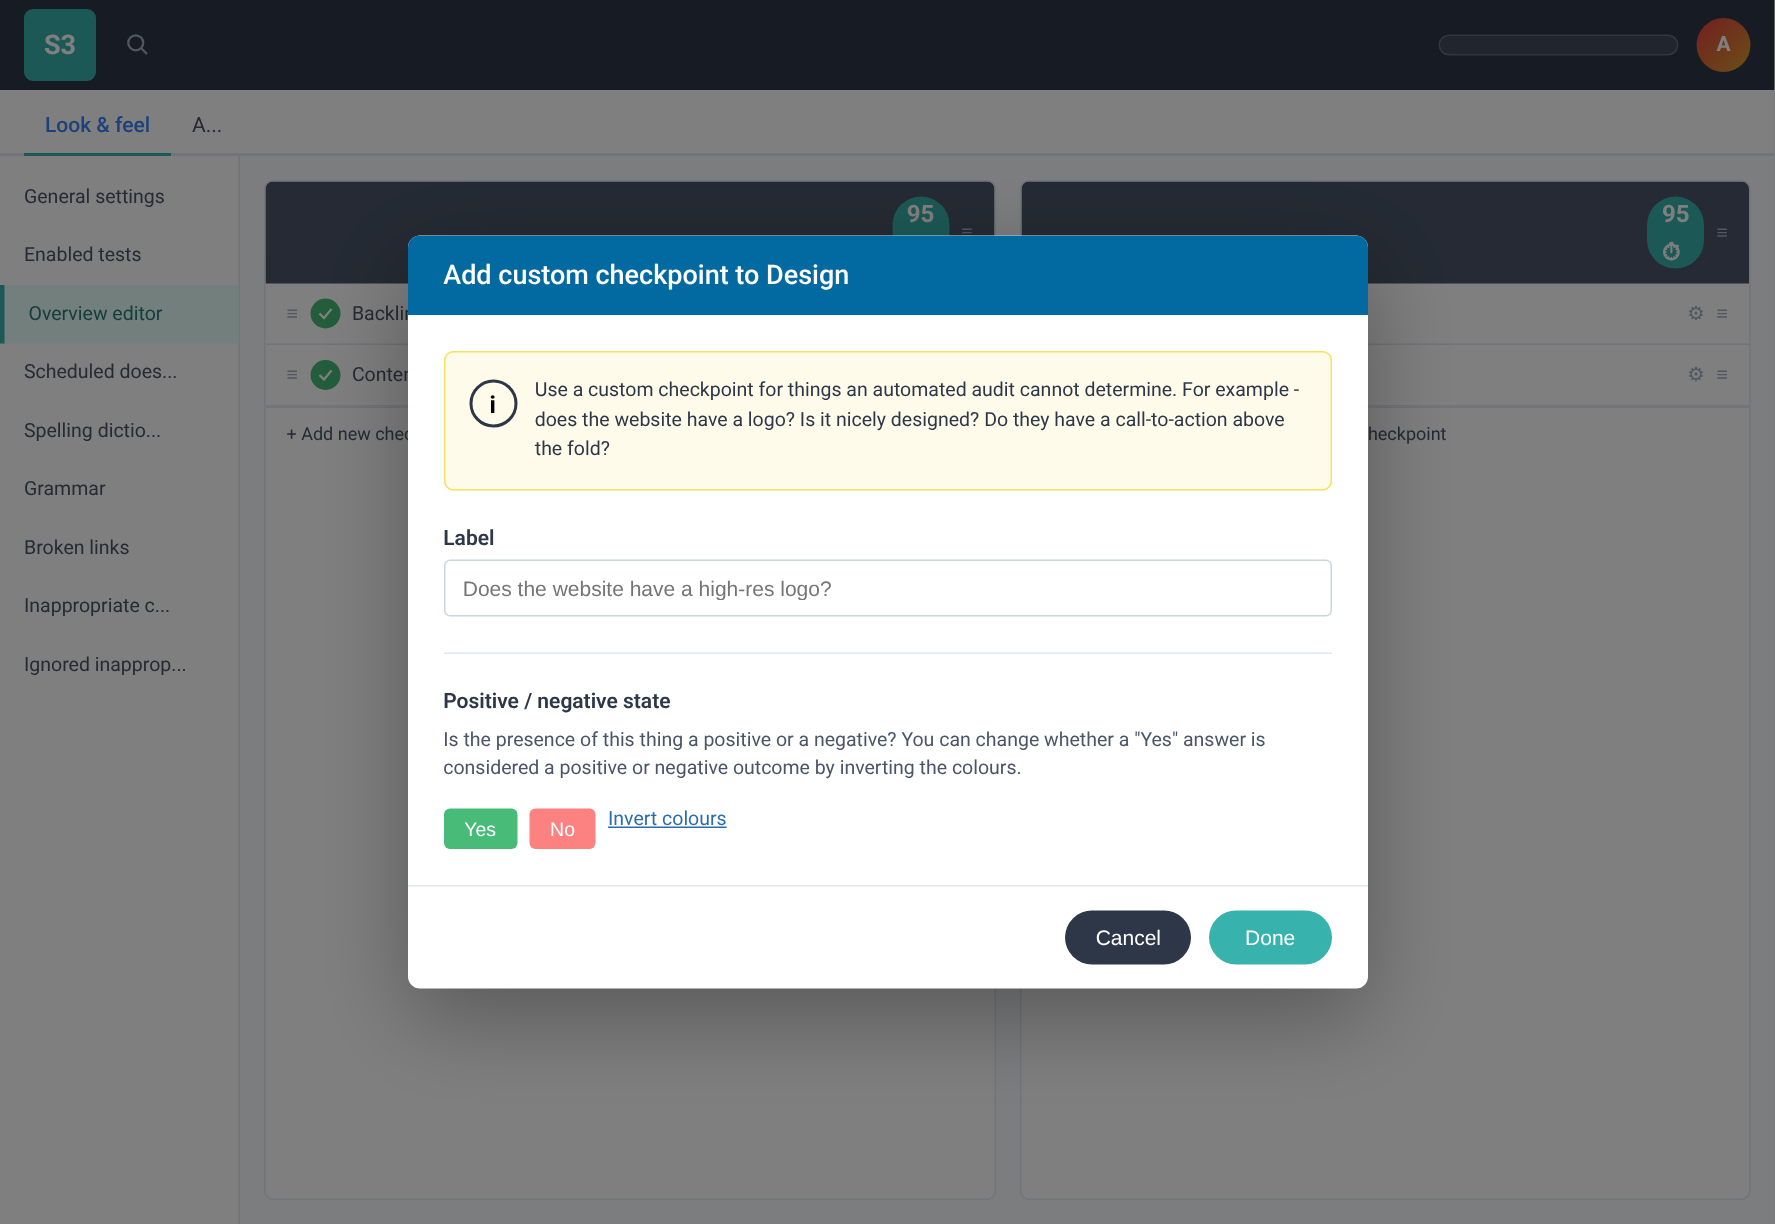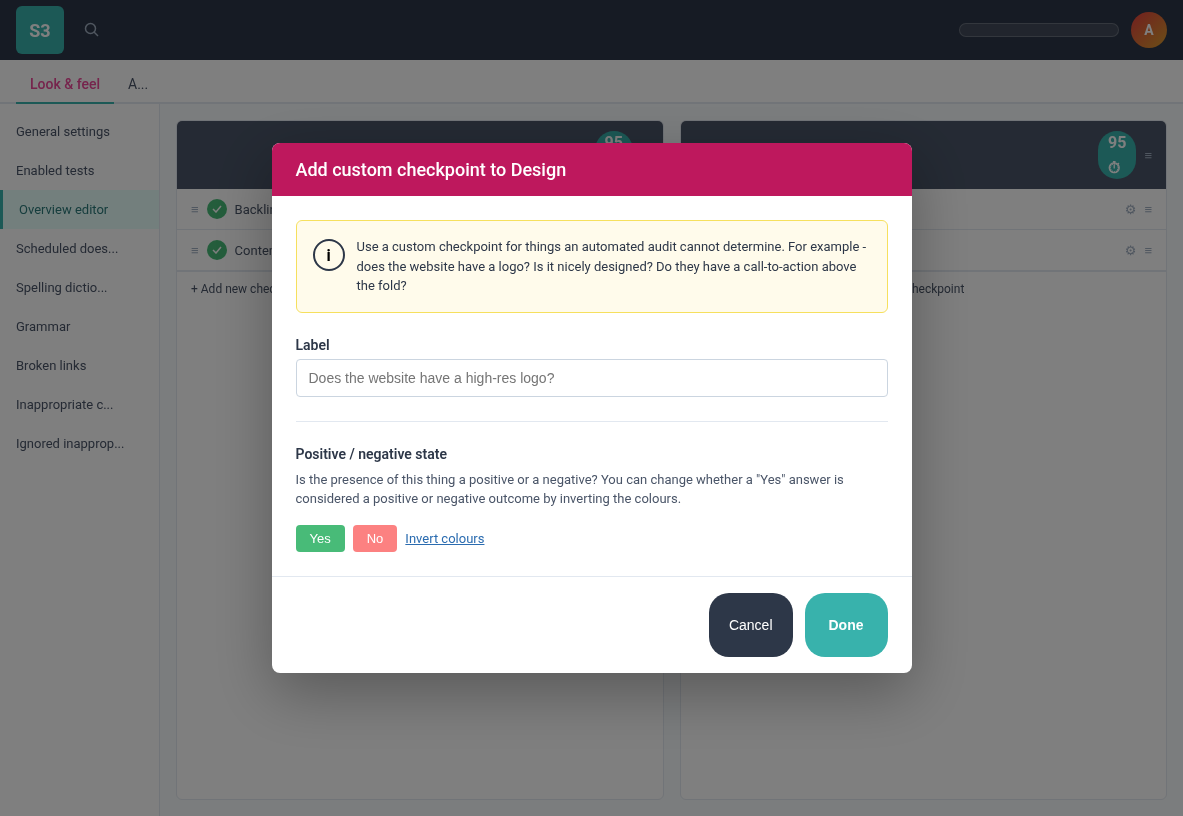--- a/index.html
+++ b/index.html
@@ -55,21 +55,21 @@
     }
     .tab-item {
       padding: 10px 14px;
       cursor: pointer;
       font-size: 14px;
       color: #4a5568;
       border-bottom: 2px solid transparent;
       margin-bottom: -2px;
     }
     .tab-item.active {
-      color: #ec4899;
+      color: #3b82f6;
       border-bottom-color: #38b2ac;
       font-weight: 500;
     }
 
     
     .main-layout {
       display: flex;
       height: calc(816px - 104px);
     }
 
@@ -186,21 +186,21 @@
     .modal {
       background: white;
       border-radius: 8px;
       width: 640px;
       max-width: 90%;
       overflow: hidden;
       box-shadow: 0 20px 60px rgba(0,0,0,0.3);
     }
 
     .modal-header {
-      background: #be185d;
+      background: #0369a1;
       color: white;
       padding: 16px 24px;
       font-size: 18px;
       font-weight: 500;
     }
 
     .modal-body {
       padding: 24px;
     }
 
@@ -283,21 +283,20 @@
 
     .section-desc {
       font-size: 13px;
       color: #4a5568;
       margin-bottom: 16px;
       line-height: 1.5;
     }
 
     .yes-no-row {
       display: flex;
-      align-items: center;
       gap: 8px;
     }
 
     .yes-btn {
       padding: 6px 14px;
       background: #48bb78;
       color: white;
       border: none;
       border-radius: 4px;
       font-size: 13px;
@@ -335,28 +334,28 @@
       padding: 10px 20px;
       background: #2d3748;
       color: white;
       border: none;
       border-radius: 20px;
       cursor: pointer;
       font-size: 14px;
     }
 
     .done-btn {
-      padding: 24px 24px;
+      padding: 10px 24px;
       background: #38b2ac;
       color: white;
       border: none;
       border-radius: 20px;
       cursor: pointer;
       font-size: 14px;
-      font-weight: 700;
+      font-weight: 400;
     }
   </style>
 </head>
 <body>
 
 <div class="top-nav">
   <div class="logo-box">S3</div>
   <div class="nav-search">
     <svg width="16" height="16" viewBox="0 0 16 16" fill="none">
       <circle cx="6.5" cy="6.5" r="5" stroke="#a0aec0" stroke-width="1.5"></circle>

